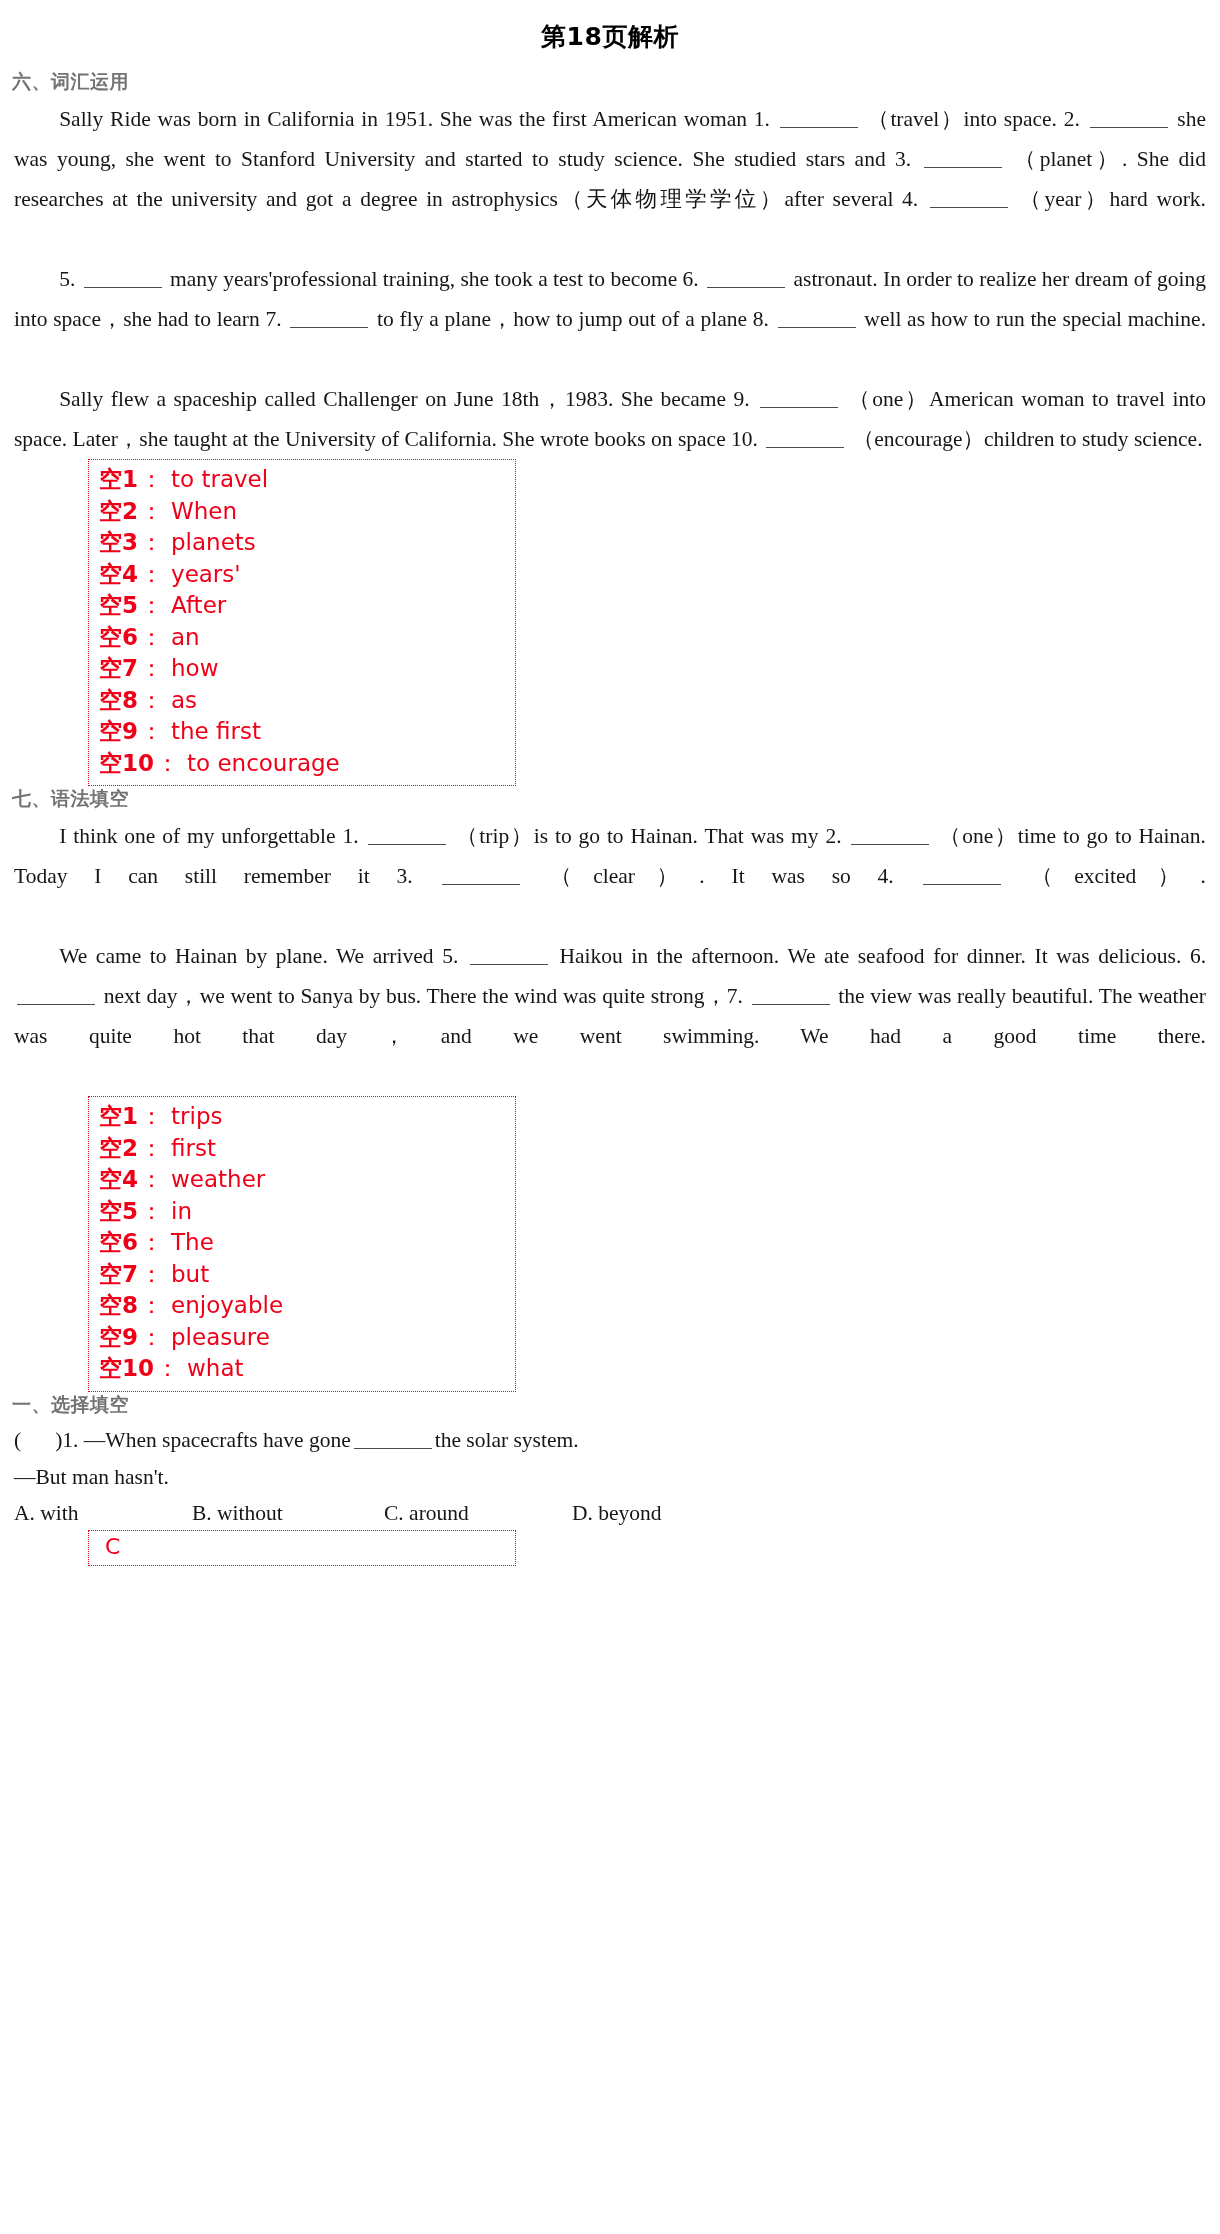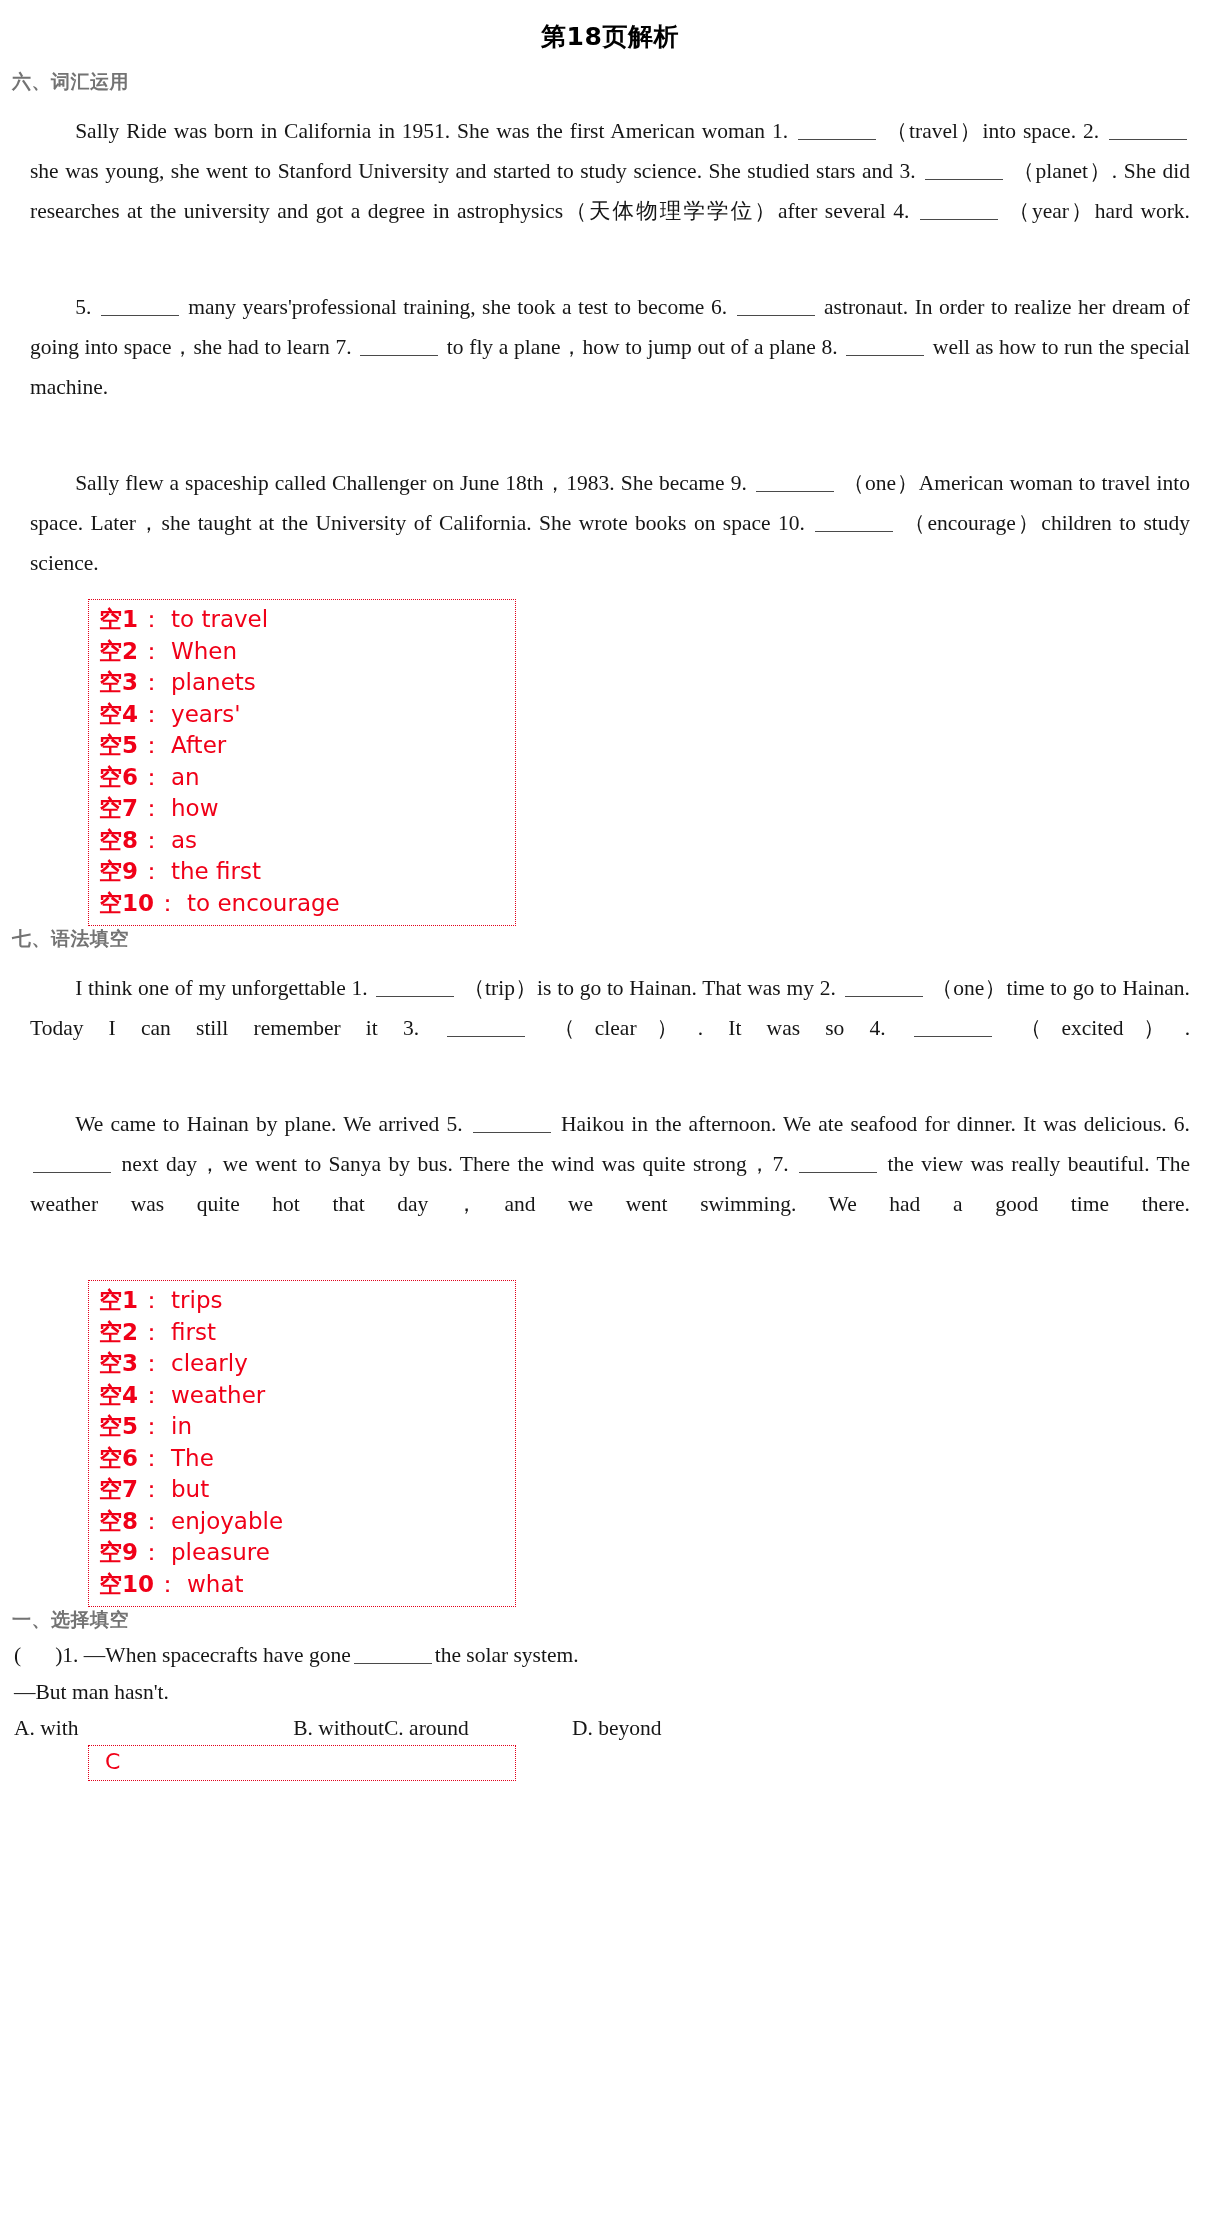--- a/index.html
+++ b/index.html
@@ -42,21 +42,21 @@
   
   .passage {
     margin: 0 14px 0 14px;
     font-size: 21.5px;
     line-height: 40px;
     text-align: justify;
     text-justify: inter-word;
     color: #161616;
   }
   .passage p {
-    margin: 16px;
+    margin: 0;
     text-indent: 0;
   }
   .passage p.indent {
     text-indent: 2.1em;
   }
   
   .passage p::after {
     content: "";
     display: inline-block;
     width: 100%;
@@ -128,21 +128,21 @@
   }
   .options-row {
     margin: 0 14px;
     font-size: 21.5px;
     line-height: 34px;
     color: #161616;
     display: flex;
   }
   .options-row .opt { display: inline-block; }
   .options-row .opt.o1 { width: 178px; }
-  .options-row .opt.o2 { width: 192px; text-align: right; }
+  .options-row .opt.o2 { width: 192px; }
   .options-row .opt.o3 { width: 188px; }
 </style>
 </head>
 <body>
 
 <div class="page-title">第18页解析</div>
 
 <div>
   <div class="section-heading">六、词汇运用</div>
 
@@ -170,21 +170,20 @@
   <div class="section-heading">七、语法填空</div>
 
   <div class="passage">
     <p class="indent"> I think one of my unforgettable 1. <span class="blank"></span> （trip）is to go to Hainan. That was my 2. <span class="blank"></span> （one）time to go to Hainan. Today I can still remember it 3. <span class="blank"></span> （clear）. It was so 4. <span class="blank"></span> （excited）. </p>
     <p class="indent"> We came to Hainan by plane. We arrived 5. <span class="blank"></span> Haikou in the afternoon. We ate seafood for dinner. It was delicious. 6. <span class="blank"></span> next day，we went to Sanya by bus. There the wind was quite strong，7. <span class="blank"></span> the view was really beautiful. The weather was quite hot that day，and we went swimming. We had a good time there. </p>
   </div>
 
   <div class="answer-box w2">
       <div class="answer-line"><span class="idx">空1</span><span class="sep">：</span><span class="val">trips</span></div>
       <div class="answer-line"><span class="idx">空2</span><span class="sep">：</span><span class="val">first</span></div>
-      <div class="answer-line"><span class="idx">空3</span><span class="sep">：</span><span class="val">clearly</span></div>
       <div class="answer-line"><span class="idx">空4</span><span class="sep">：</span><span class="val">weather</span></div>
       <div class="answer-line"><span class="idx">空5</span><span class="sep">：</span><span class="val">in</span></div>
       <div class="answer-line"><span class="idx">空6</span><span class="sep">：</span><span class="val">The</span></div>
       <div class="answer-line"><span class="idx">空7</span><span class="sep">：</span><span class="val">but</span></div>
       <div class="answer-line"><span class="idx">空8</span><span class="sep">：</span><span class="val">enjoyable</span></div>
       <div class="answer-line"><span class="idx">空9</span><span class="sep">：</span><span class="val">pleasure</span></div>
       <div class="answer-line"><span class="idx">空10</span><span class="sep">：</span><span class="val">what</span></div>
     </div>
 </div>
 

